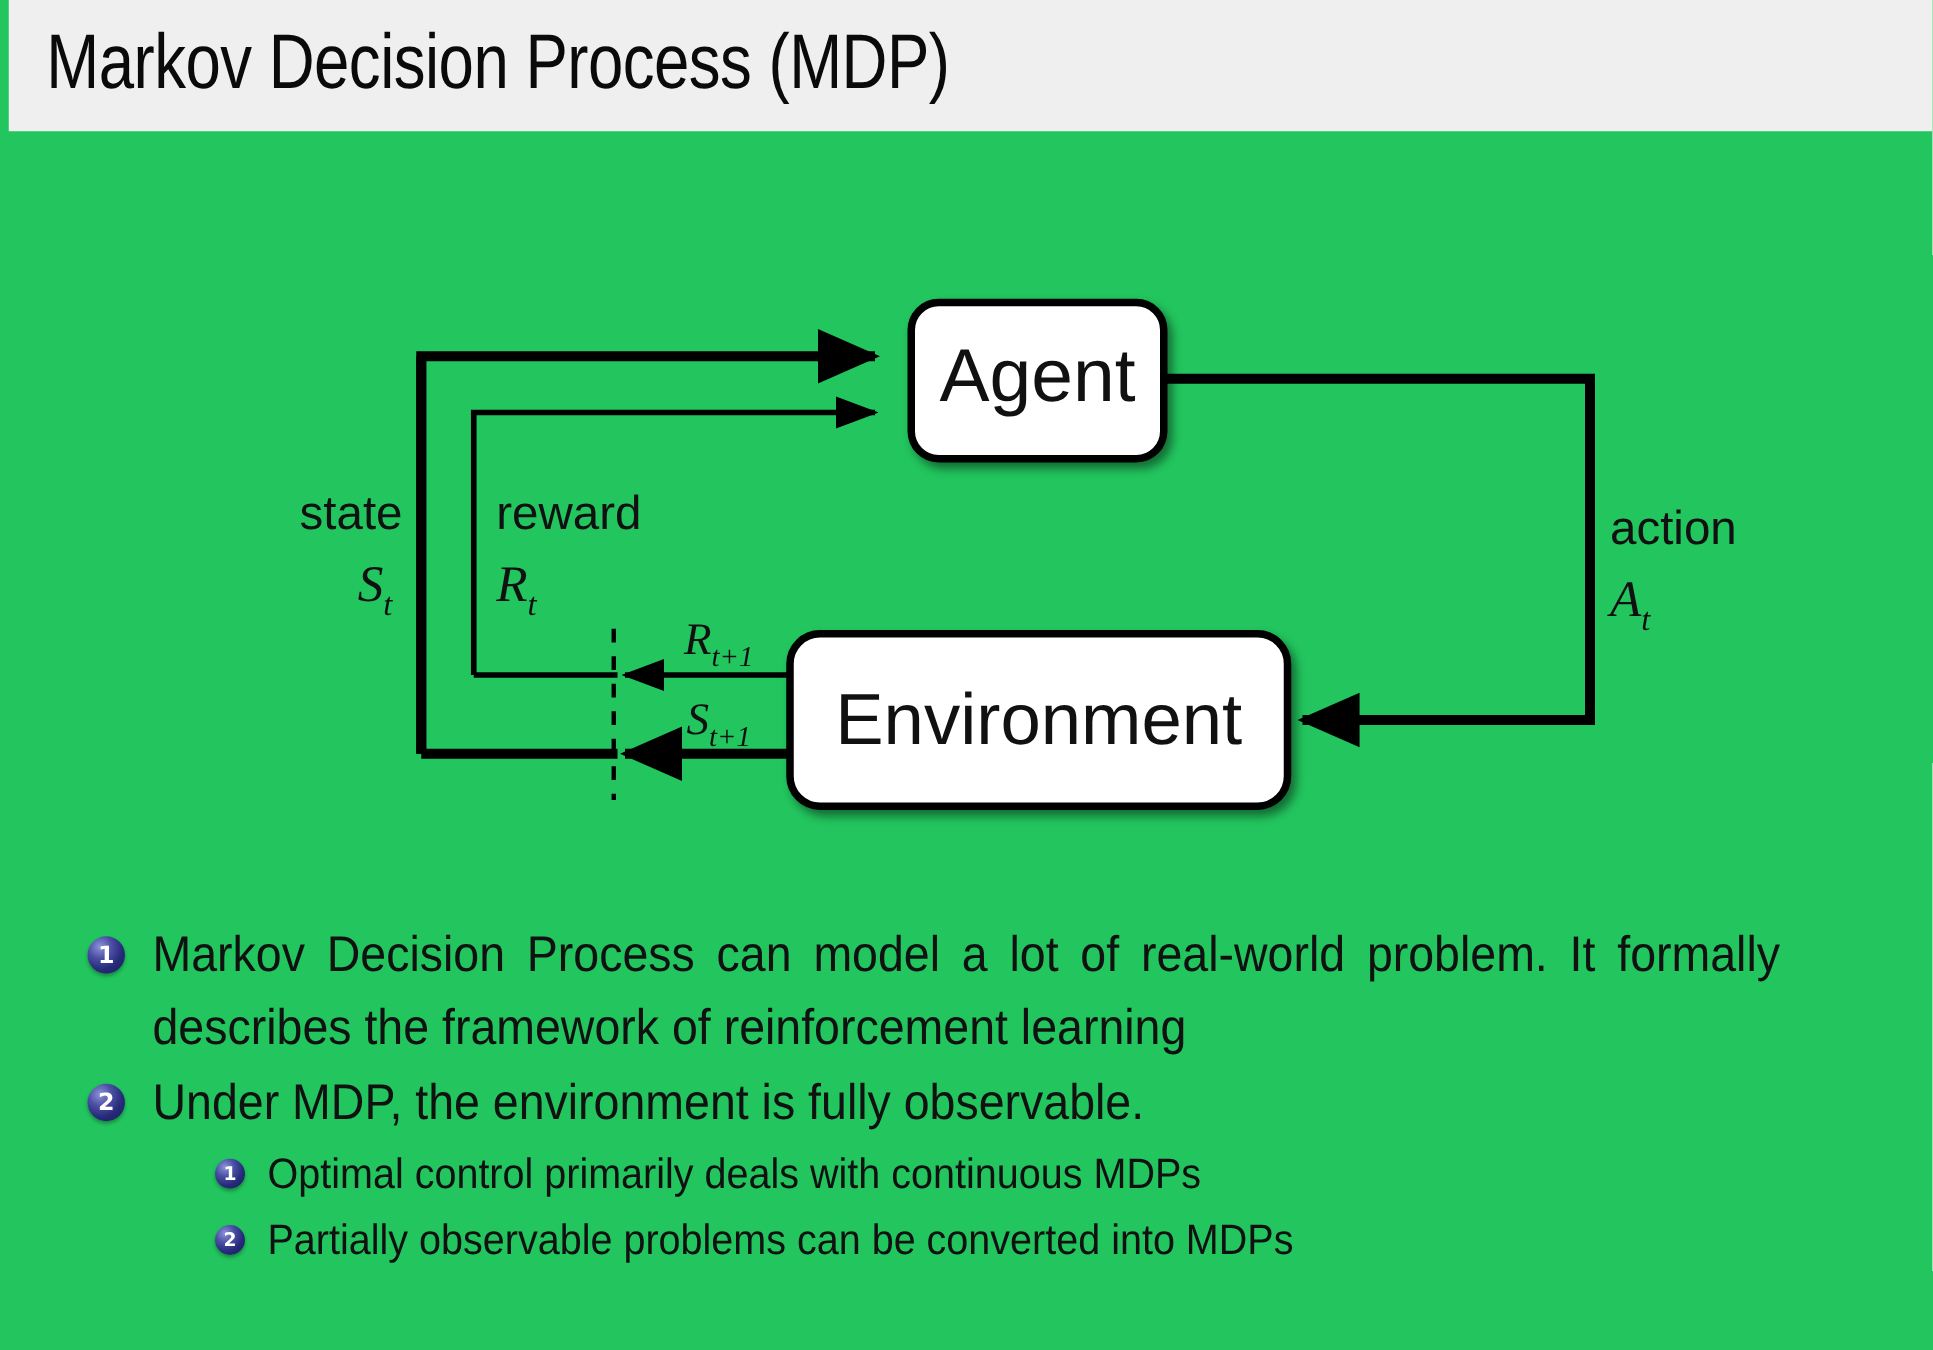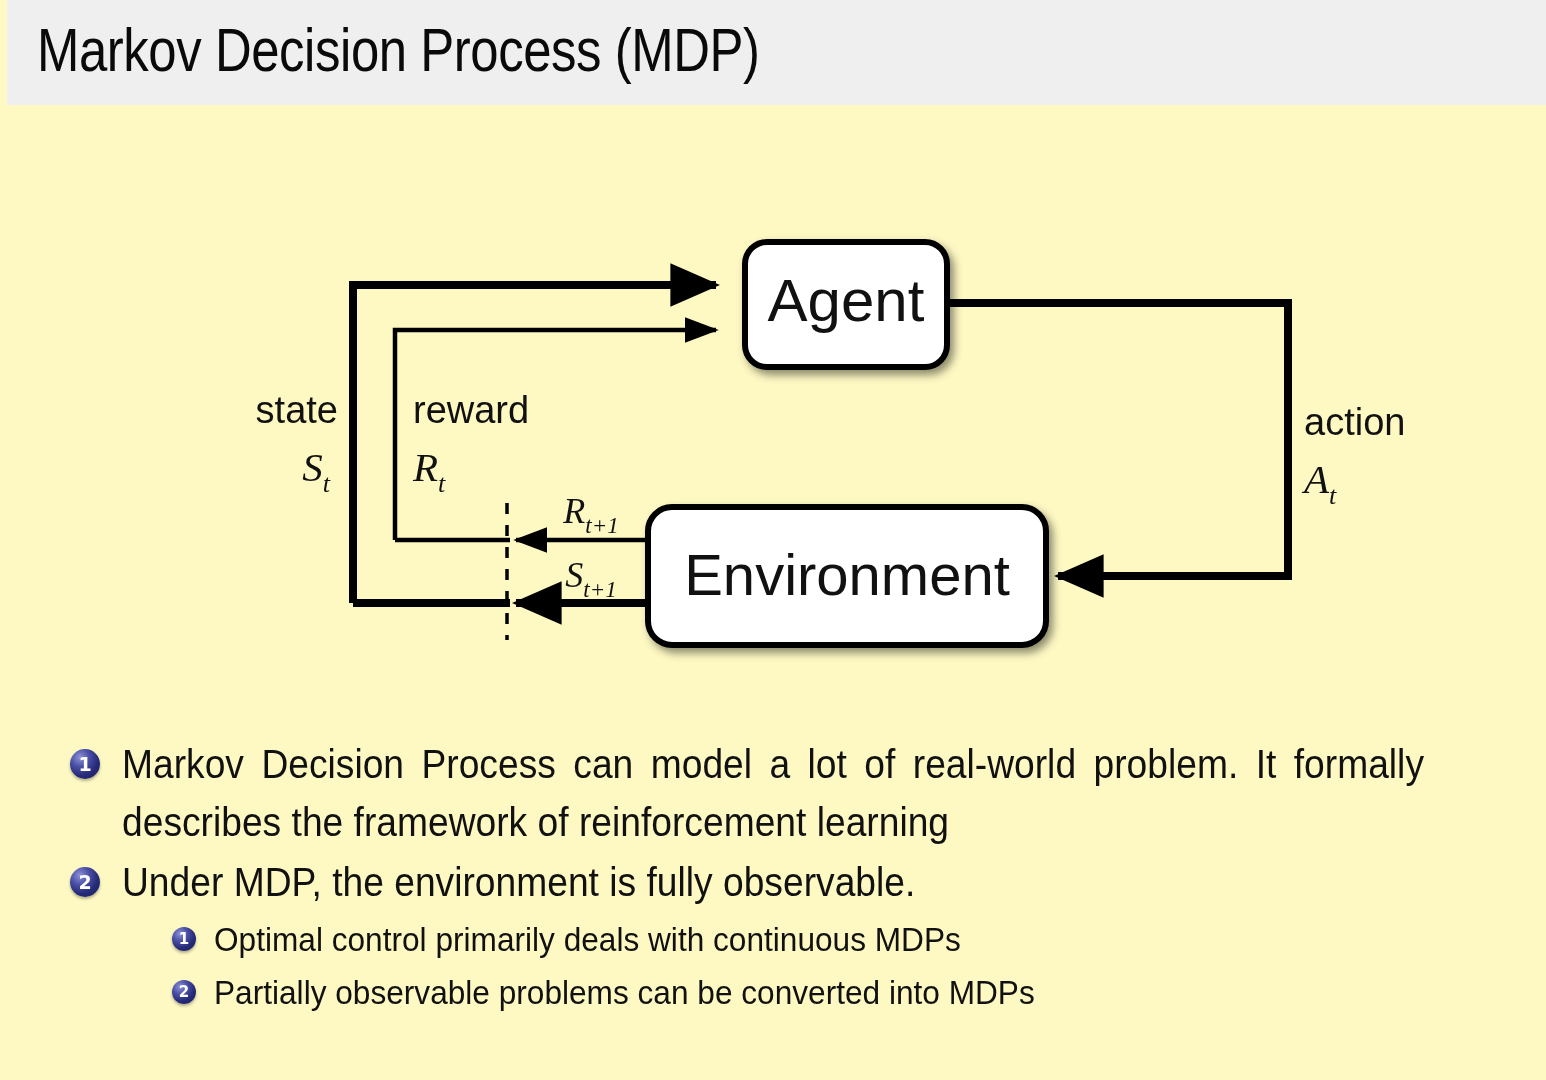--- a/index.html
+++ b/index.html
@@ -8,21 +8,21 @@
     background: #ffffff;
   }
   body {
     font-family: "DejaVu Sans", sans-serif;
   }
 
   #slide {
     position: relative;
     width: 1546px;
     height: 1080px;
-    background: #fef9c3;
+    background: #22c55e;
     overflow: hidden;
   }
 
   
   #title-bar {
     position: absolute;
     left: 7px;
     top: 0;
     width: 1539px;
     height: 105px;
@@ -42,21 +42,20 @@
     white-space: nowrap;
   }
 
   
   #diagram {
     position: absolute;
     left: 0;
     top: 105px;
     width: 1469px;
     height: 590px;
-    padding-left: 16px;
   }
   #diagram svg { display: block; }
 
   
   #bullets {
     position: absolute;
     left: 0;
     top: 735px;
     width: 1546px;
   }

